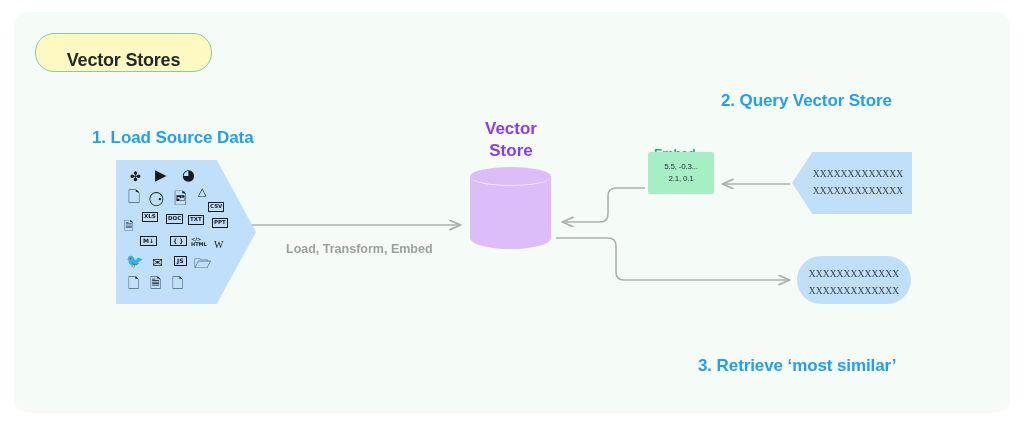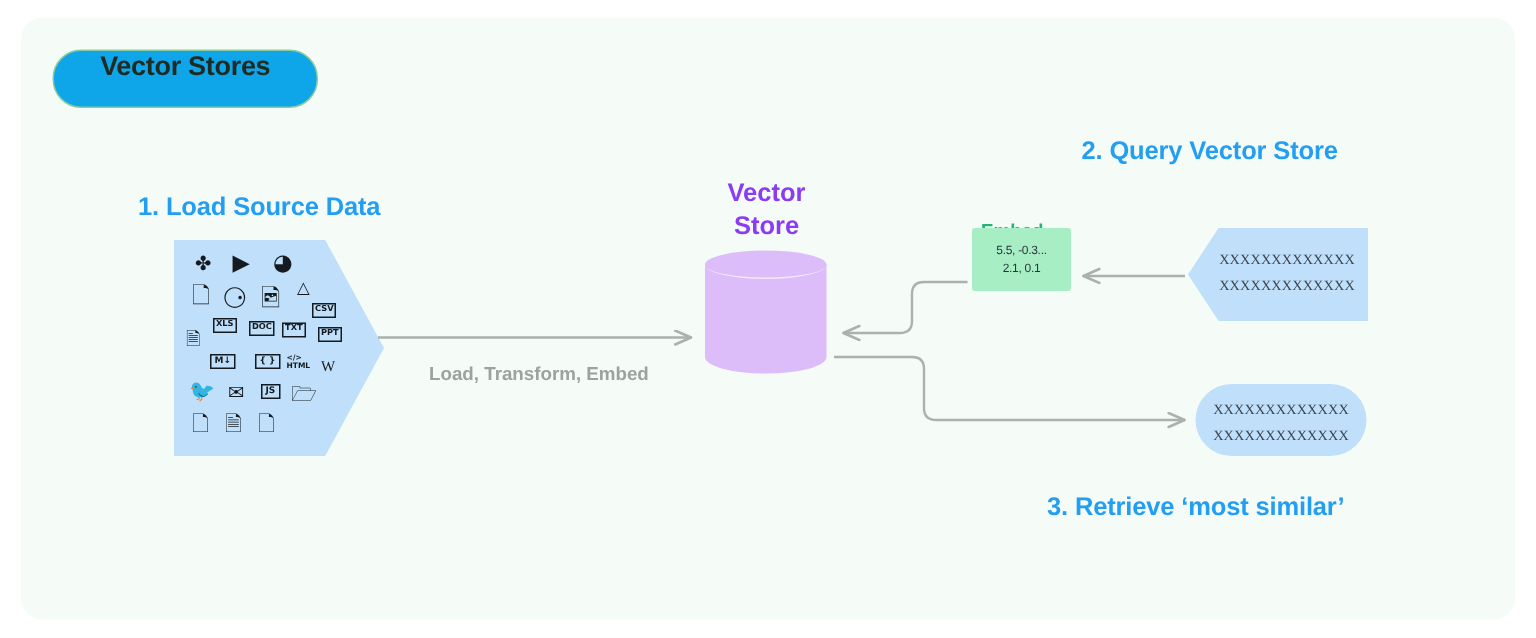--- a/index.html
+++ b/index.html
@@ -30,45 +30,45 @@
     border-radius: 14px;
     box-sizing: border-box;
   }
   
   #title-chip {
     position: absolute;
     left: 35px;
     top: 33px;
     width: 175px;
     height: 37px;
-    background: #0ea5e9;
+    background: #fef9c3;
     border: 1.5px solid #86ccA0;
     border-radius: 19px;
     display: flex;
-    align-items: flex-start;
+    align-items: flex-end;
     justify-content: center;
   }
   #title-chip .chip-label {
     font-size: 18px;
     font-weight: bold;
     color: #1f2a22;
     letter-spacing: -0.2px;
   }
   
   .step-heading {
     position: absolute;
     font-size: 17px;
     font-weight: bold;
     color: #229ef2;
     white-space: nowrap;
     letter-spacing: -0.1px;
   }
   #step1-heading { left: 92px;  top: 128px; }
   #step2-heading { left: 721px; top: 91px; }
-  #step3-heading { left: 698px; top: 328px; }
+  #step3-heading { left: 698px; top: 356px; }
 
   
   #source-shape {
     position: absolute;
     left: 116px;
     top: 160px;
     width: 140px;
     height: 144px;
     background: #bfdffa;
     -webkit-clip-path: polygon(0 0, 72% 0, 100% 50%, 72% 100%, 0 100%);

